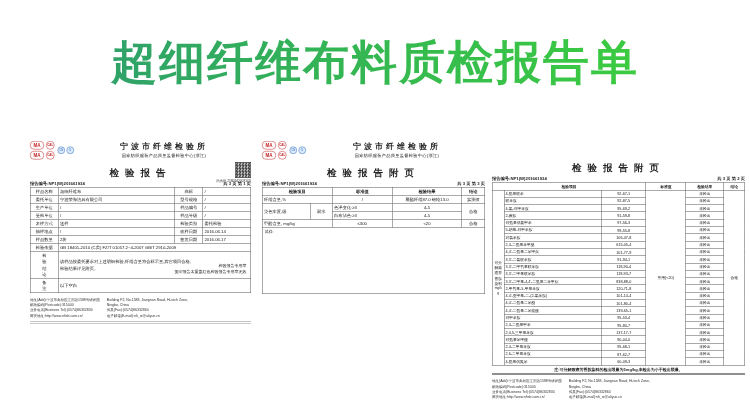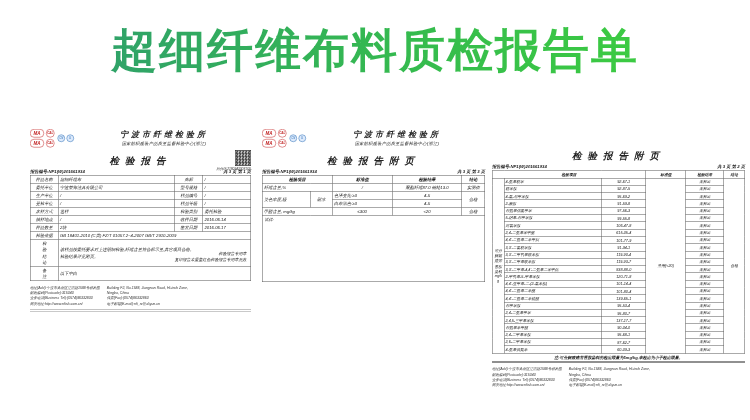--- a/index.html
+++ b/index.html
@@ -1,22 +1,22 @@
 <!DOCTYPE html>
 <html><head>
 <meta charset="utf-8">
 <style>
   html,body{margin:0;padding:0;background:#fff;}
   .page{position:relative;width:750px;height:420px;background:#fff;overflow:hidden;
         font-family:"Liberation Sans","DejaVu Sans",sans-serif;color:#222;}
-  .banner{position:absolute;top:20px;left:0;right:0;margin:0;text-align:center;
+  .banner{position:absolute;top:20px;left:0;right:0;margin:12px;text-align:center;
         font-size:46px;font-weight:900;letter-spacing:2px;color:#34b24a;
         background:linear-gradient(90deg,#2e9a72 0%,#35bb4e 55%,#3fd23c 100%);
         -webkit-background-clip:text;background-clip:text;-webkit-text-fill-color:transparent;}
-  .doc{position:absolute;top:128px;font-style:italic;}
+  .doc{position:absolute;top:140px;}
   .doc1{left:30px;width:221px;height:278px;}
   .doc2{left:262px;width:223px;height:190px;}
   .doc3{left:492px;width:253px;height:278px;}
   .inner{width:200%;transform:scale(.5);transform-origin:0 0;}
   
   .hdr{display:flex;align-items:center;gap:6px;padding:2px 0 4px;}
   .logos{display:flex;flex-direction:column;gap:3px;}
   .lrow{display:flex;gap:4px;align-items:center;}
   .ma{width:26px;height:15px;border:1.5px solid #c22424;border-radius:8px;color:#c22424;
       font-size:9px;font-weight:700;text-align:center;line-height:14px;}

